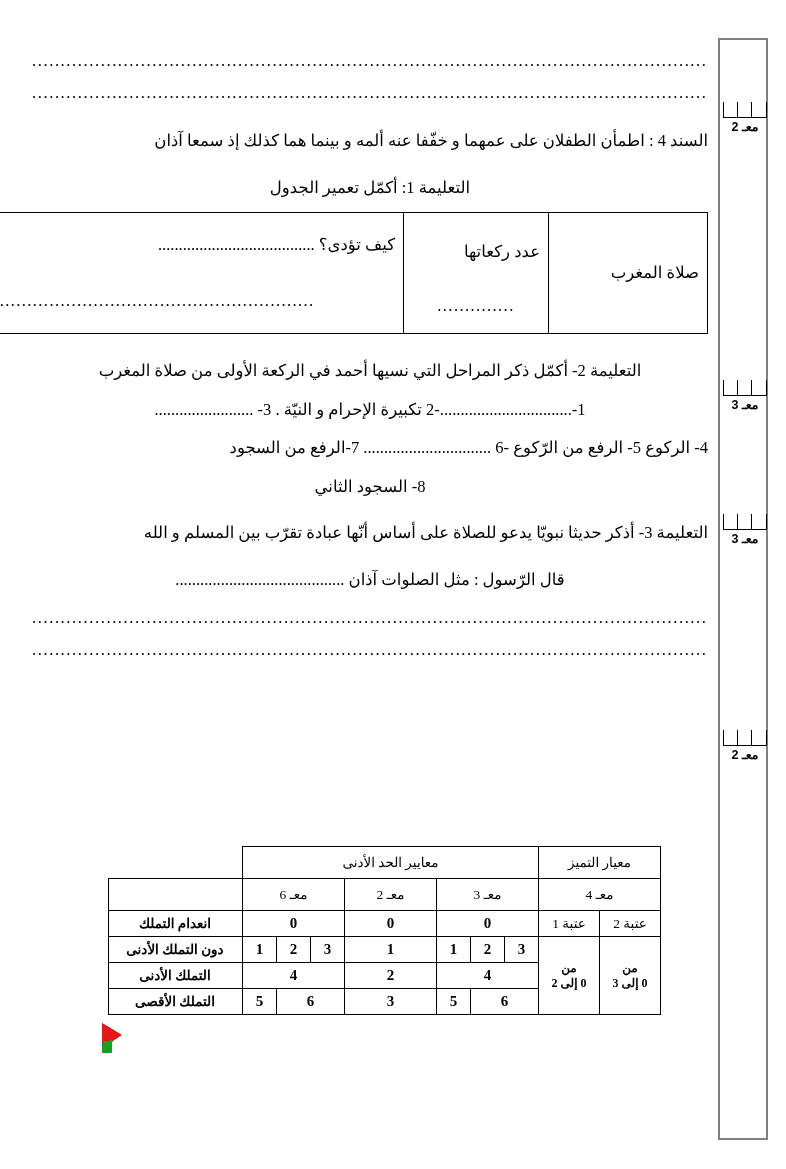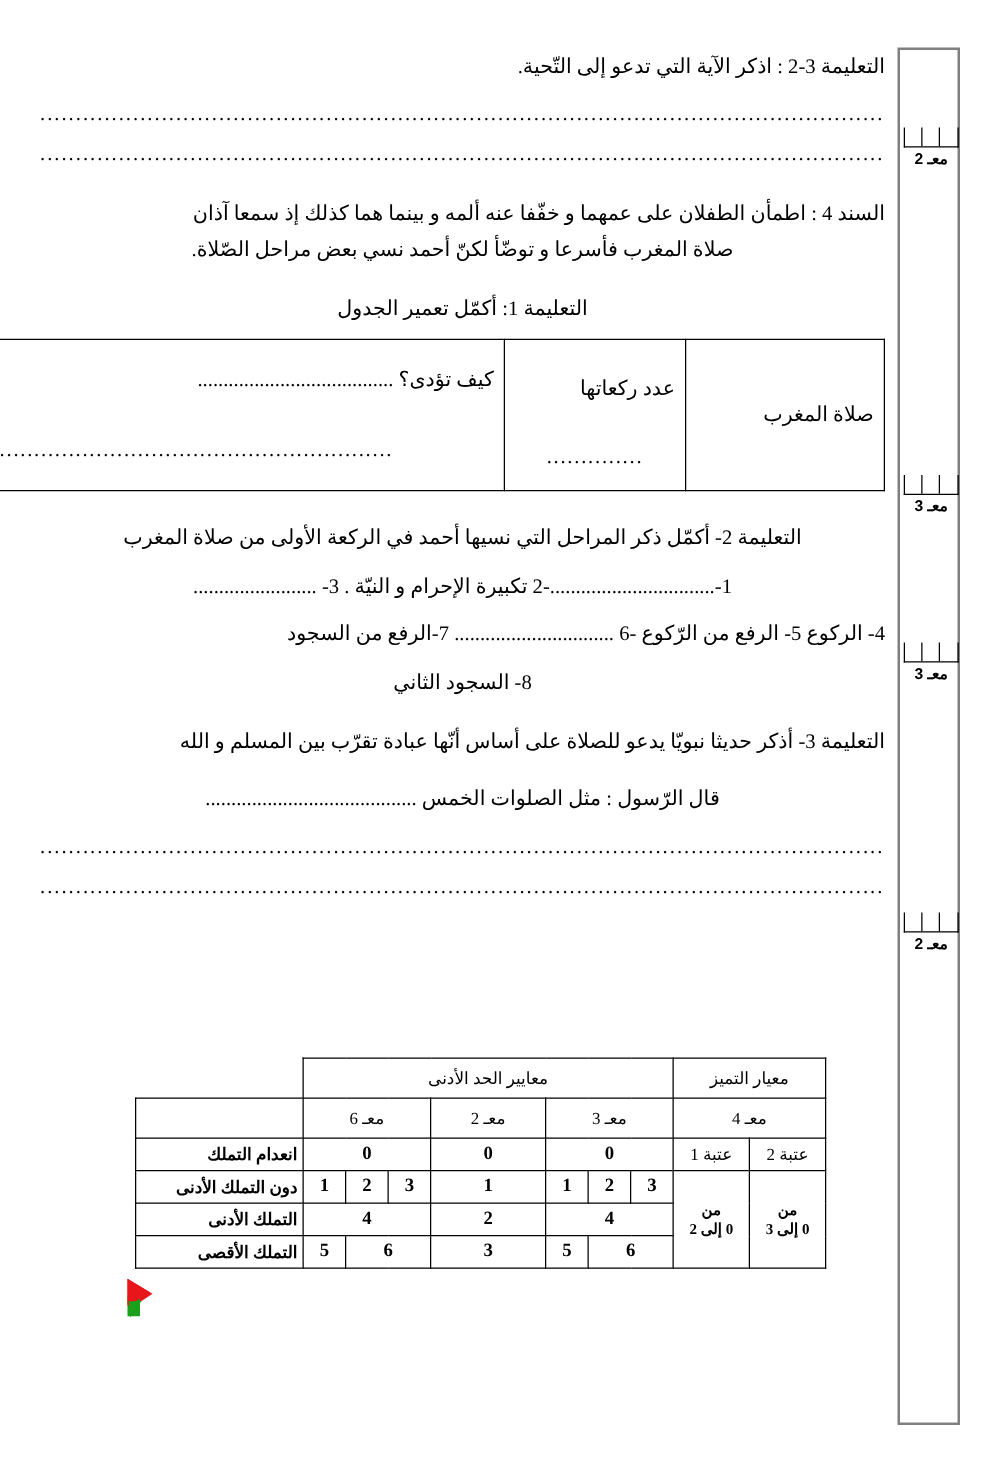--- a/index.html
+++ b/index.html
@@ -163,21 +163,20 @@
     font-family: "Liberation Serif", "DejaVu Serif", serif;
   }
   .rubric td {
     border: 1px solid #000;
     text-align: center;
     vertical-align: middle;
     font-size: 12px;
     padding: 2px 3px;
   }
   .rubric td.crit {
-    text-align: right;
     font-weight: bold;
     font-size: 13.5px;
     padding-right: 4px;
     width: 126px;
   }
   .rubric td.num {
     font-weight: bold;
     font-size: 15px;
   }
   .rubric td.hd {
@@ -209,32 +208,30 @@
     pointer-events: none;
   }
 </style>
 </head>
 <body>
 
 <div class="page">
 
   <div class="content">
 
-    <p class="line para indent-right">التعليمة 3-2 : اذكر الآية التي تدعو إلى التّحية.</p>
 
     <div class="gap-sm"></div>
 
     <div class="dots">........................................................................................................................</div>
     <div class="gap-sm"></div>
     <div class="dots">........................................................................................................................</div>
 
     <div class="gap-lg"></div>
 
     <p class="line para indent-right">السند 4 : اطمأن الطفلان على عمهما و خفّفا عنه ألمه و بينما هما كذلك إذ سمعا آذان</p>
-    <p class="line para center-ish">صلاة المغرب فأسرعا و توضّأ لكنّ أحمد نسي بعض مراحل الصّلاة.</p>
 
     <div class="gap-md"></div>
 
     <p class="line para center-ish">التعليمة 1: أكمّل تعمير الجدول</p>
 
     <table class="prayer-table">
       <tbody>
           <tr>
         <td class="pt-name">صلاة المغرب</td>
         <td class="pt-count">
@@ -264,21 +261,21 @@
     <p class="line para indent-right">4- الركوع 5- الرفع من الرّكوع -6 ............................... 7-الرفع من السجود</p>
     <div class="gap-sm"></div>
     <p class="line para center-ish">8- السجود الثاني</p>
 
     <div class="gap-md"></div>
 
     <p class="line para indent-right">التعليمة 3- أذكر حديثا نبويّا يدعو للصلاة على أساس أنّها عبادة تقرّب بين المسلم و الله</p>
 
     <div class="gap-md"></div>
 
-    <p class="line para center-ish">قال الرّسول : مثل الصلوات الخمس .........................................</p>
+    <p class="line para center-ish">قال الرّسول : مثل الصلوات آذان .........................................</p>
 
     <div class="gap-sm"></div>
 
     <div class="dots">........................................................................................................................</div>
     <div class="gap-sm"></div>
     <div class="dots">........................................................................................................................</div>
 
   </div>
 
   <div class="margin-strip">

